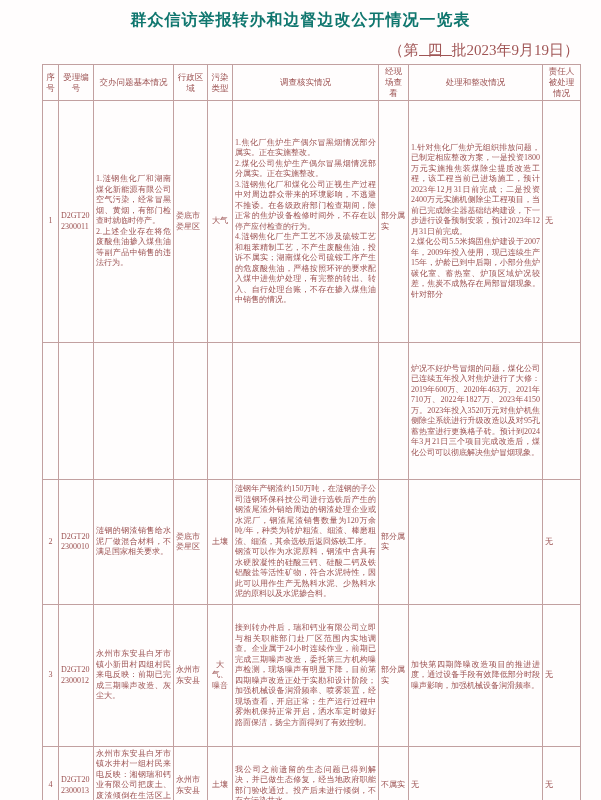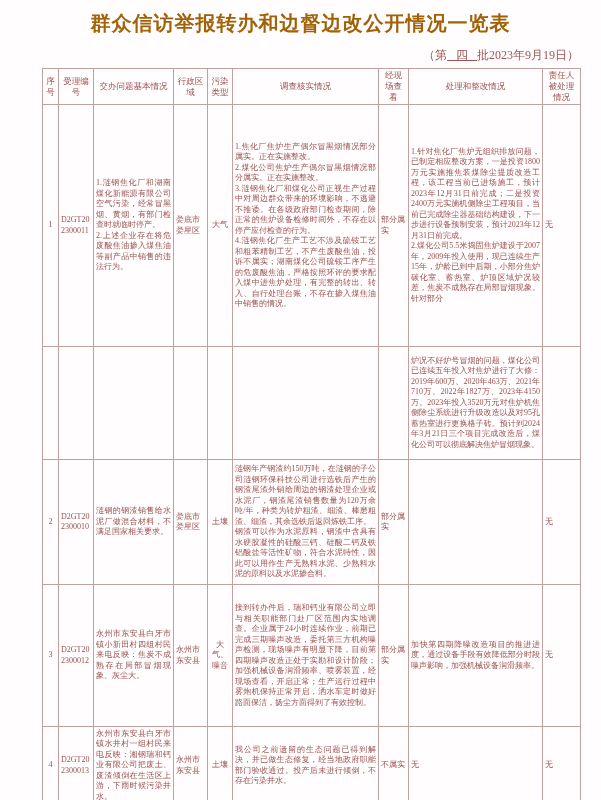--- a/index.html
+++ b/index.html
@@ -2,25 +2,25 @@
 <html><head>
 <meta charset="utf-8">
 <style>
   html,body{margin:0;padding:0;background:#ffffff;}
   .page{
     width:601px;height:800px;background:#fffdfd;box-sizing:border-box;
     font-family:"Liberation Serif","DejaVu Serif",serif;
     color:#9c5252;overflow:hidden;
   }
   .title{
-    margin:10px 0 0 0;text-align:center;font-size:20px;font-weight:bold;
-    color:#a16207;letter-spacing:1px;
+    margin:10px 0 0 0;text-align:center;font-size:16px;font-weight:bold;
+    color:#0f766e;letter-spacing:1px;
   }
   .subtitle{
-    text-align:right;font-size:12px;color:#a05555;
+    text-align:right;font-size:15px;color:#a05555;
     margin:10px 22px 4px 0;
   }
   .subtitle .batch{
     display:inline-block;border-bottom:1px solid currentColor;
     padding:0 9px;line-height:9px;
   }
   table.grid{
     border-collapse:collapse;table-layout:fixed;
     width:538px;margin-left:42px;
   }
@@ -29,21 +29,21 @@
     font-size:8px;line-height:10.5px;color:#9c5252;
     padding:1px 2px;box-sizing:border-box;overflow:hidden;
   }
   table.grid th{
     font-size:8.5px;text-align:center;font-weight:normal;line-height:11px;
   }
   td.c{text-align:center;}
   td.l{text-align:left;}
   td.j{text-align:justify;white-space:pre-line;text-justify:inter-character;}
   td.bk{word-break:break-all;}
-  tr.hr{height:33px;padding-left:18px;} tr.r1{height:242px;} tr.r1b{height:113px;margin-top:48px;}
+  tr.hr{height:33px;padding-left:18px;} tr.r1{height:242px;} tr.r1b{height:137px;margin-top:48px;}
   tr.r2{height:125px;} tr.r3{height:142px;} tr.r4{height:78px;}
 </style>
 </head>
 <body>
 
 <div class="page">
   <h1 class="title">群众信访举报转办和边督边改公开情况一览表</h1>
 
   <div class="subtitle"><span>（第</span><span class="batch">四</span><span>批2023年9月19日）</span></div>
 
@@ -108,21 +108,21 @@
         <td class="c">土壤</td>
         <td class="j">涟钢年产钢渣约150万吨，在涟钢的子公司涟钢环保科技公司进行选铁后产生的钢渣尾渣外销给周边的钢渣处理企业或水泥厂，钢渣尾渣销售数量为120万余吨/年，种类为转炉粗渣、细渣、棒磨粗渣、细渣，其余选铁后返回炼铁工序。
 钢渣可以作为水泥原料，钢渣中含具有水硬胶凝性的硅酸三钙、硅酸二钙及铁铝酸盐等活性矿物，符合水泥特性，因此可以用作生产无熟料水泥、少熟料水泥的原料以及水泥掺合料。</td>
         <td class="l">部分属实</td>
         <td class="j"></td>
         <td class="l">无</td>
       </tr>
       <tr class="r3">
         <td class="c">3</td>
         <td class="bk">D2GT202300012</td>
-        <td class="j">永州市东安县白牙市镇小新田村四组村民来电反映：焦炭不成熟存在局部冒烟现象、灰尘大。</td>
+        <td class="j">永州市东安县白牙市镇小新田村四组村民来电反映：前期已完成三期噪声改造、灰尘大。</td>
         <td class="l">永州市东安县</td>
         <td class="c">大气、噪音</td>
         <td class="j">接到转办件后，瑞和钙业有限公司立即与相关职能部门赴厂区范围内实地调查。企业属于24小时连续作业，前期已完成三期噪声改造，委托第三方机构噪声检测，现场噪声有明显下降，目前第四期噪声改造正处于实勘和设计阶段；加强机械设备润滑频率、喷雾装置，经现场查看，开启正常；生产运行过程中雾炮机保持正常开启，洒水车定时做好路面保洁，扬尘方面得到了有效控制。</td>
         <td class="l">部分属实</td>
         <td class="j">加快第四期降噪改造项目的推进进度，通过设备手段有效降低部分时段噪声影响，加强机械设备润滑频率。</td>
         <td class="l">无</td>
       </tr>
       <tr class="r4">
         <td class="c">4</td>
         <td class="bk">D2GT202300013</td>

